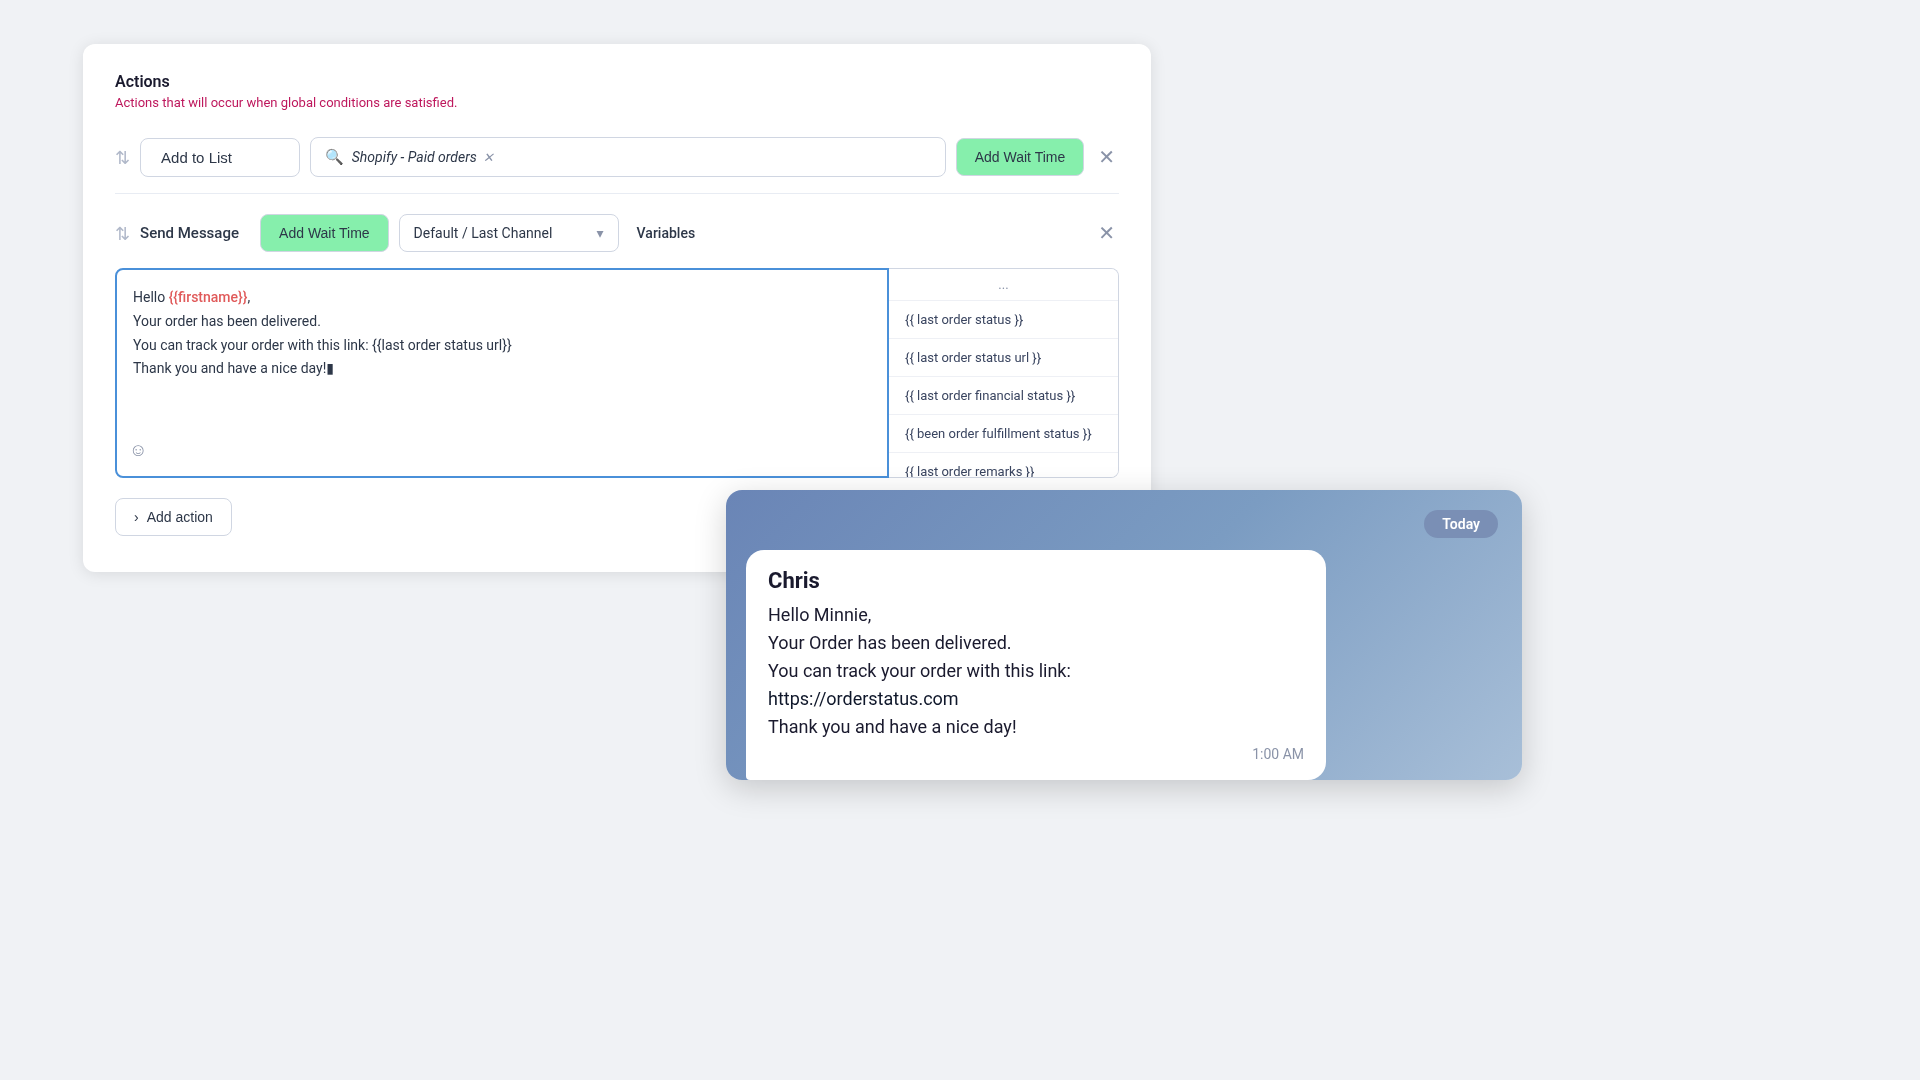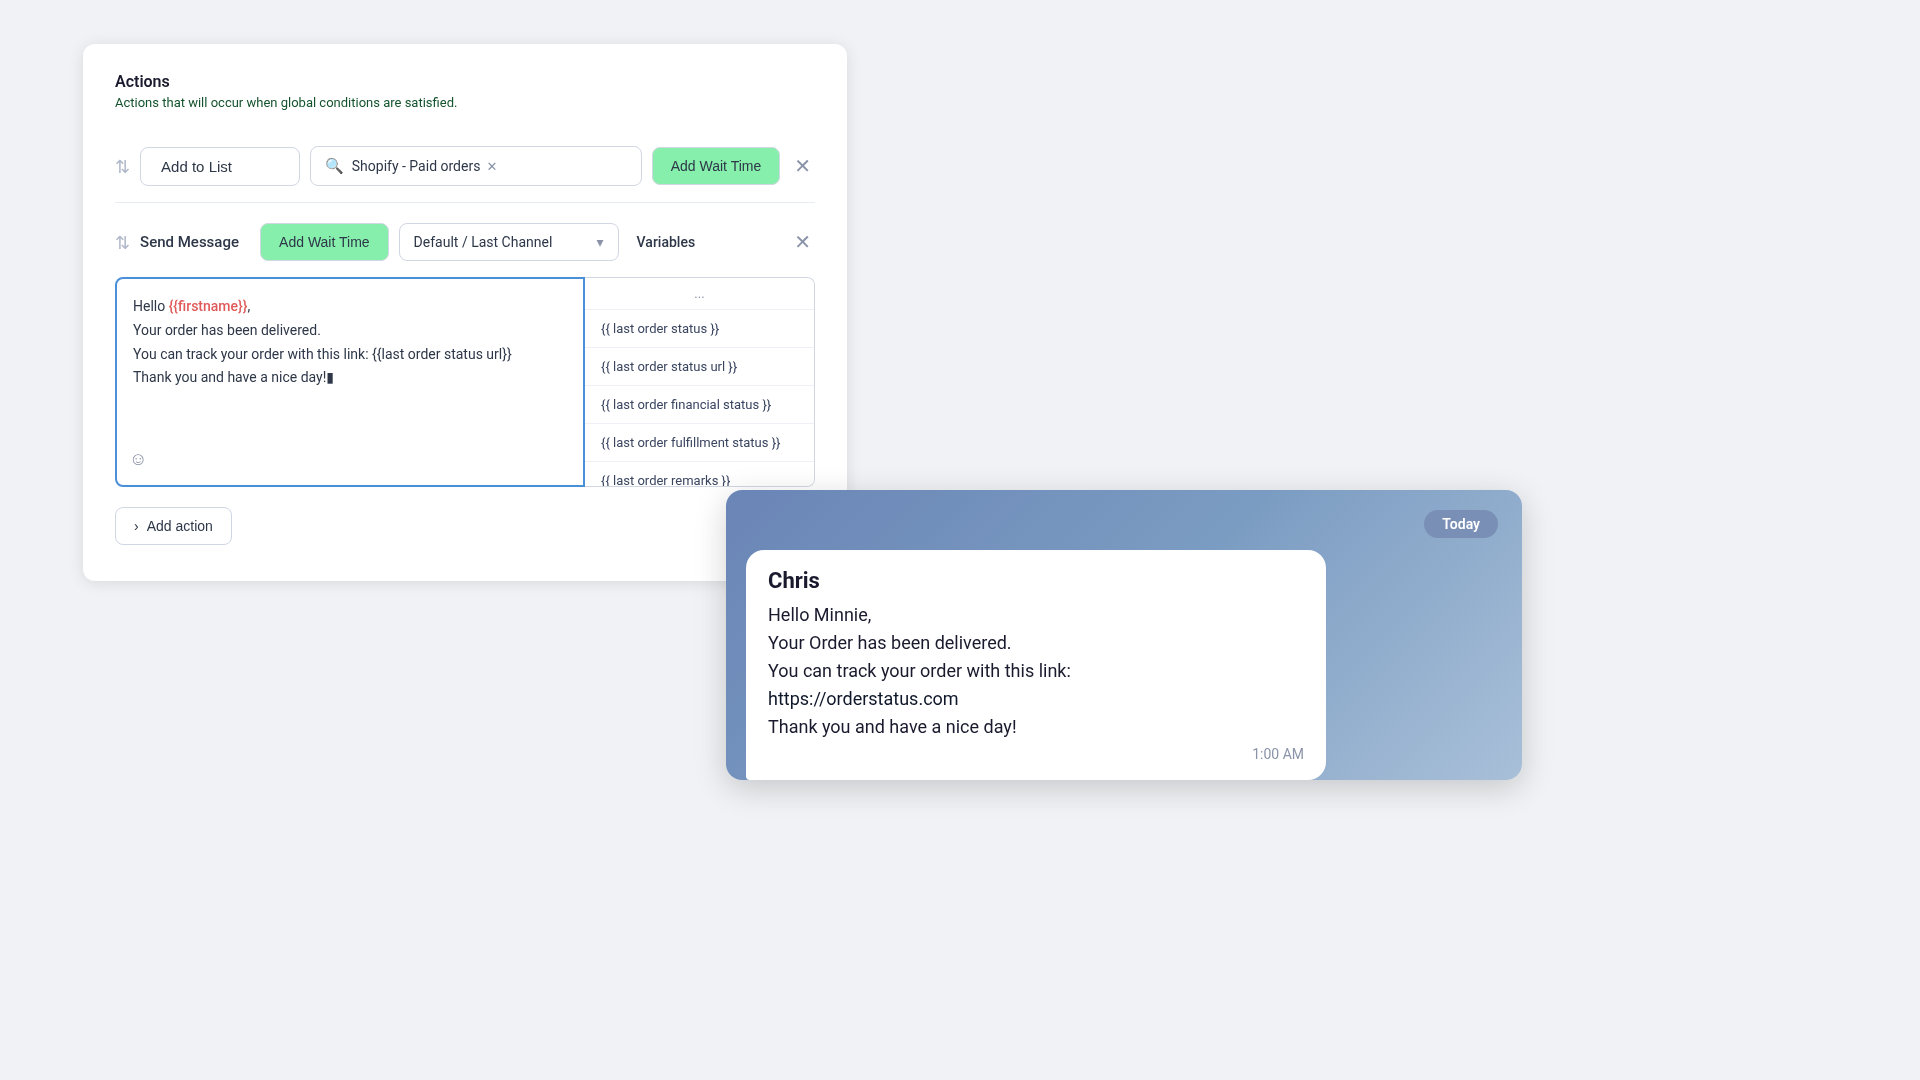--- a/index.html
+++ b/index.html
@@ -10,38 +10,38 @@
       height: 1080px;
       overflow: hidden;
       position: relative;
     }
 
     
     .actions-panel {
       position: absolute;
       top: 44px;
       left: 83px;
-      width: 764px;
+      width: 1068px;
       background: #fff;
       border-radius: 12px;
       box-shadow: 0 2px 16px rgba(0,0,0,0.10);
       padding: 28px 32px 36px 32px;
     }
 
     .actions-title {
       font-size: 16px;
       font-weight: 600;
       color: #1a1a2e;
       margin-bottom: 4px;
     }
 
     .actions-subtitle {
       font-size: 13px;
-      color: #14532d;
-      margin-bottom: 36px;
+      color: #be185d;
+      margin-bottom: 27px;
     }
 
     
     .action-row {
       display: flex;
       align-items: center;
       gap: 10px;
       margin-bottom: 16px;
     }
 
@@ -81,20 +81,21 @@
       font-size: 15px;
       flex-shrink: 0;
     }
 
     .search-tag {
       display: flex;
       align-items: center;
       gap: 6px;
       font-size: 14px;
       color: #2d3748;
+      font-style: italic;
     }
 
     .tag-close {
       color: #8a93a8;
       cursor: pointer;
       font-size: 13px;
     }
 
     .add-wait-time-btn {
       background: #86efac;
@@ -353,21 +354,21 @@
       <div>Your order has been delivered.</div>
       <div>You can track your order with this link: {{last order status url}}</div>
       <div>Thank you and have a nice day!▮</div>
       <span class="emoji-btn">☺</span>
     </div>
     <div class="variables-panel">
       <div class="variable-item-top">...</div>
       <div class="variable-item">{{ last order status }}</div>
       <div class="variable-item">{{ last order status url }}</div>
       <div class="variable-item">{{ last order financial status }}</div>
-      <div class="variable-item">{{ last order fulfillment status }}</div>
+      <div class="variable-item">{{ been order fulfillment status }}</div>
       <div class="variable-item">{{ last order remarks }}</div>
     </div>
   </div>
 
   
   <button class="add-action-btn">
     <span>›</span>
     <span>Add action</span>
   </button>
 

